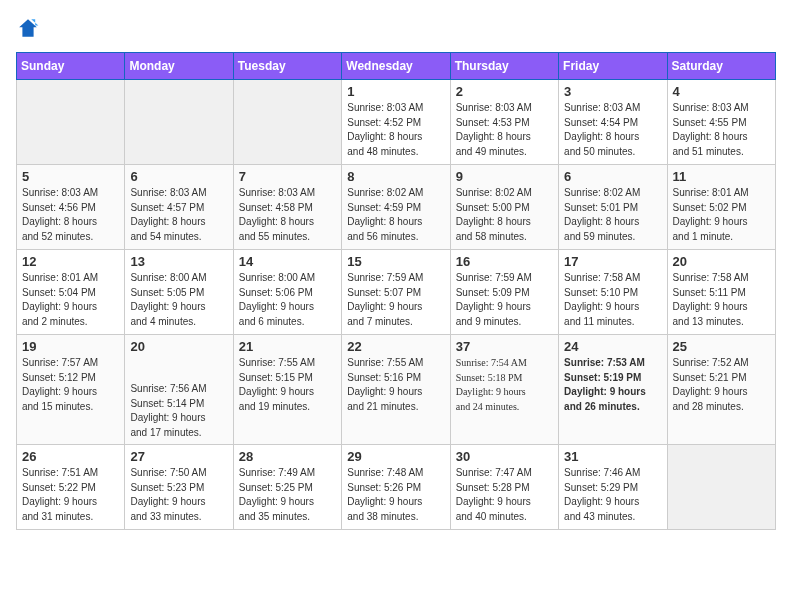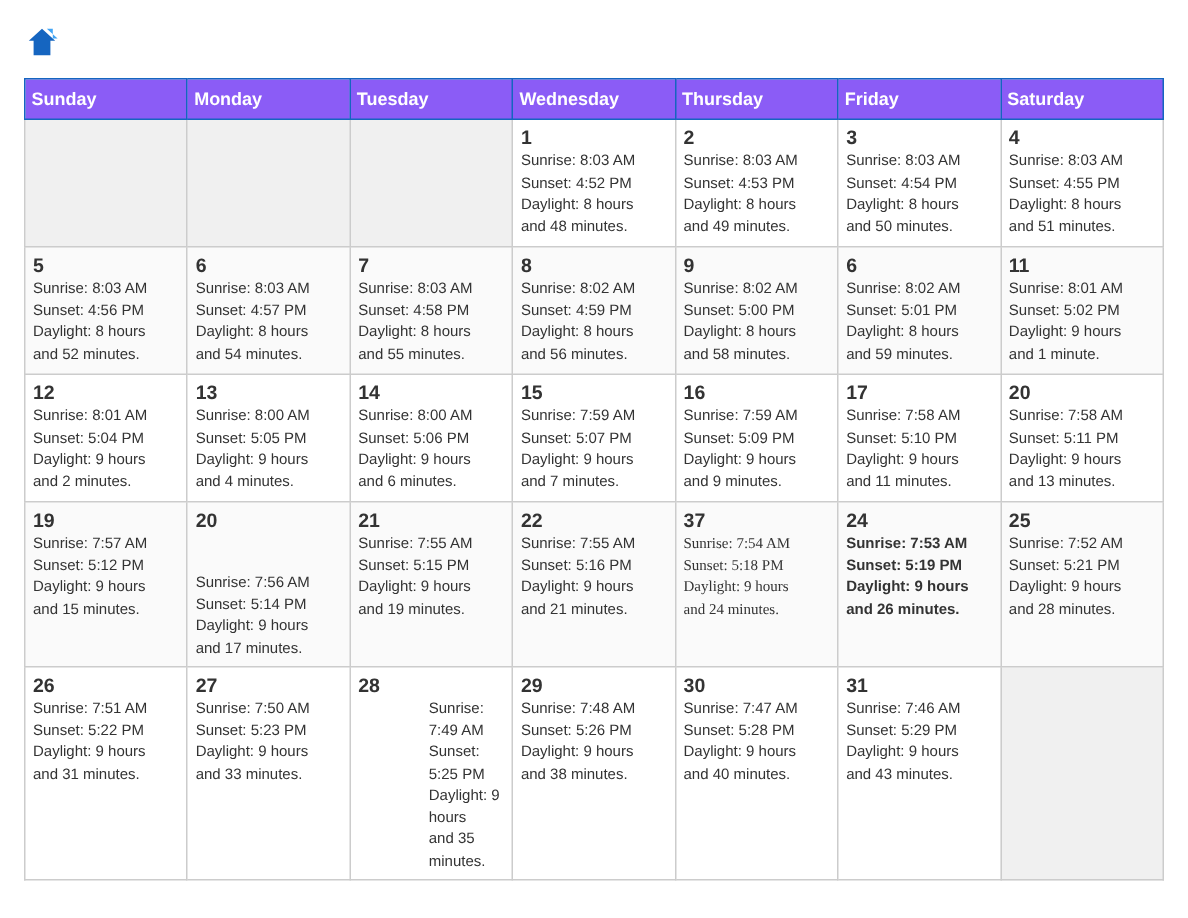--- a/index.html
+++ b/index.html
@@ -323,21 +323,21 @@
         </td>
         <td>
           <span class="day-number">27</span>
           <div class="day-info" style="white-space: pre-line;">Sunrise: 7:50 AM
 Sunset: 5:23 PM
 Daylight: 9 hours
 and 33 minutes.</div>
         </td>
         <td>
           <span class="day-number">28</span>
-          <div class="day-info" style="white-space: pre-line; margin-left: 47px;">Sunrise: 7:49 AM
+          <div class="day-info" style="white-space: pre-line;">Sunrise: 7:49 AM
 Sunset: 5:25 PM
 Daylight: 9 hours
 and 35 minutes.</div>
         </td>
         <td>
           <span class="day-number">29</span>
           <div class="day-info" style="white-space: pre-line;">Sunrise: 7:48 AM
 Sunset: 5:26 PM
 Daylight: 9 hours
 and 38 minutes.</div>

